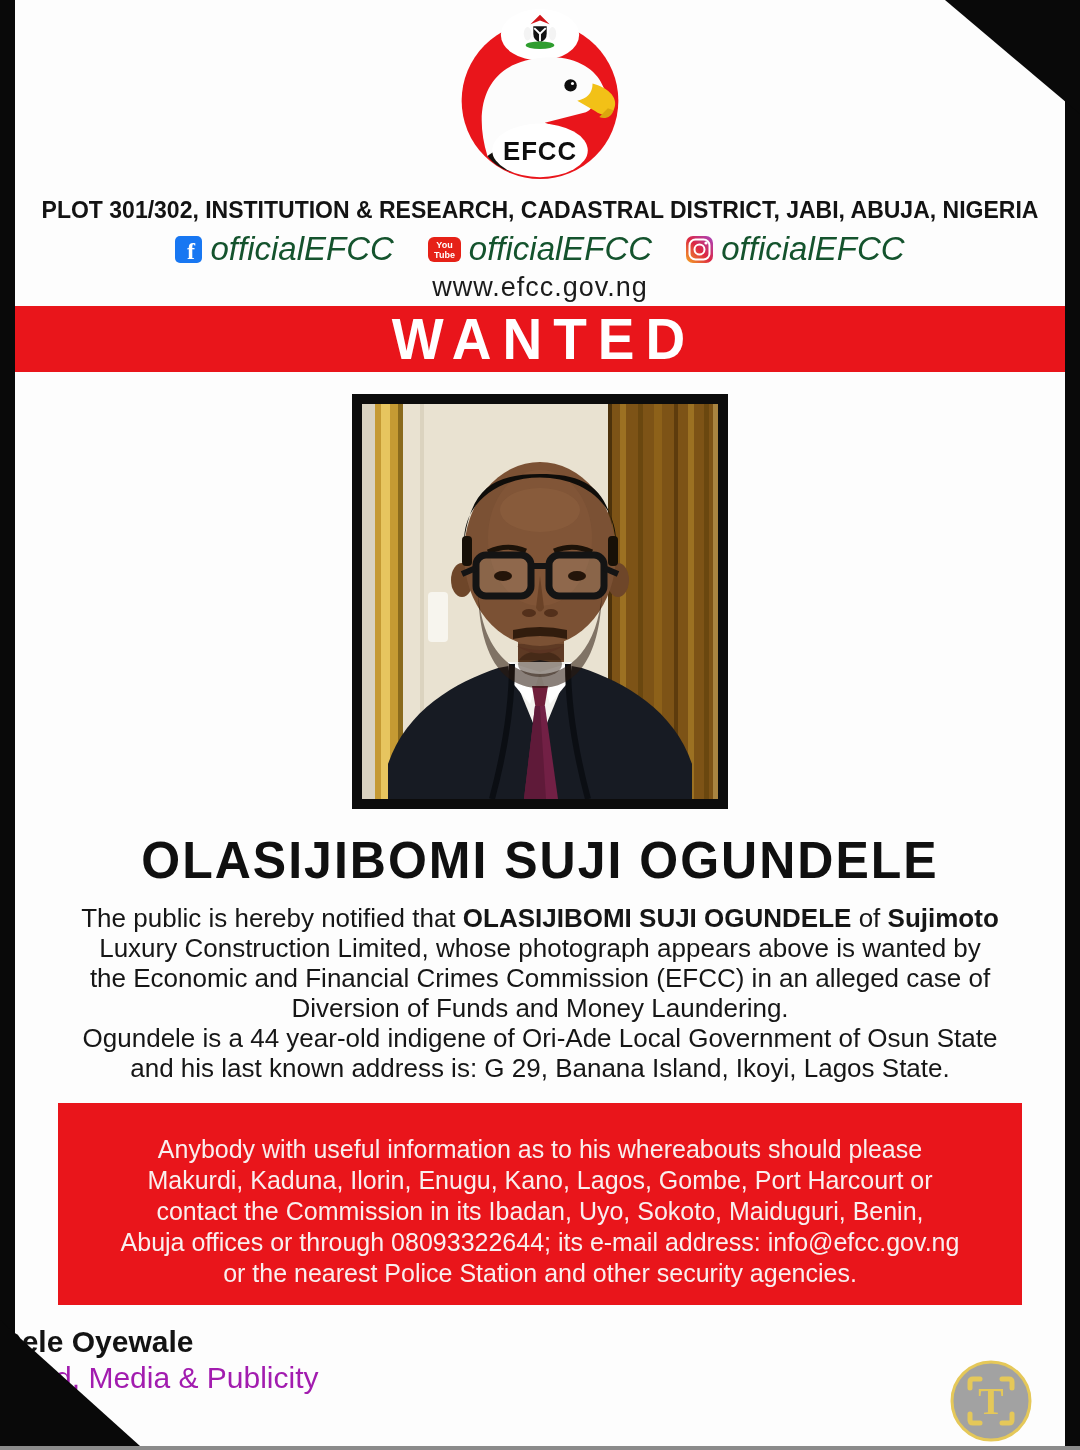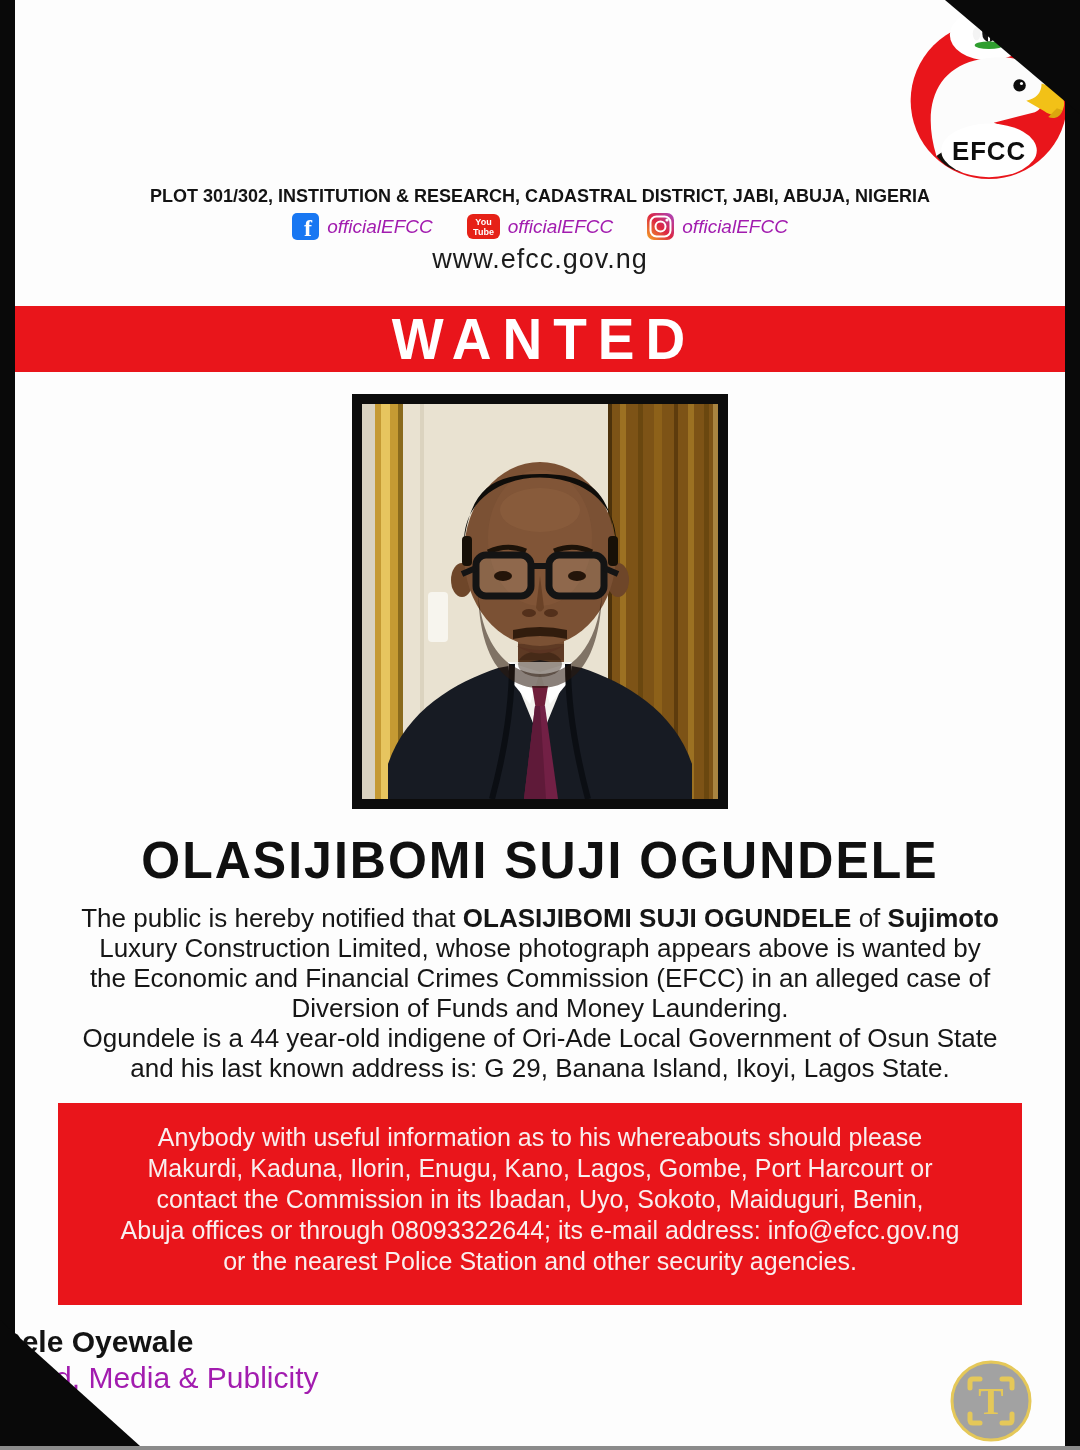--- a/index.html
+++ b/index.html
@@ -13,27 +13,27 @@
   .edge-left{position:absolute;left:0;top:0;width:15px;height:1450px;background:#090909;}
   .edge-right{position:absolute;right:0;top:0;width:15px;height:1450px;background:#090909;}
   .corner-tr{position:absolute;top:0;right:0;width:135px;height:114px;background:#090909;
     clip-path:polygon(0 0,100% 0,100% 100%);}
   .corner-bl{position:absolute;left:0;bottom:4px;width:140px;height:126px;background:#090909;
     clip-path:polygon(0 0,100% 100%,0 100%);}
   .bottom-strip{position:absolute;left:0;bottom:0;width:100%;height:4px;background:#8b8b8b;}
 
   
   .header{position:absolute;top:8px;left:0;width:100%;text-align:center;}
-  .logo-wrap{display:flex;justify-content:flex-end;text-decoration:underline;}
+  .logo-wrap{display:flex;justify-content:center;text-decoration:underline;}
   .org-name{margin-top:2px;font-size:41px;font-weight:bold;color:var(--green,#3cc33c);
     letter-spacing:0px;line-height:44px;}
-  .org-address{margin-top:6px;font-size:18px;font-weight:bold;color:#131313;letter-spacing:0px;}
+  .org-address{margin-top:17px;font-size:23px;font-weight:bold;color:#131313;letter-spacing:0px;}
   .social-row{margin-top:6px;display:flex;justify-content:center;align-items:center;gap:34px;}
   .social-item{display:flex;align-items:center;gap:8px;}
-  .social-handle{font-size:19px;font-style:italic;color:#a21caf;}
+  .social-handle{font-size:33px;font-style:italic;color:#14532d;}
   .website{margin-top:4px;font-size:27px;color:#1b1b1b;letter-spacing:1px;}
 
   
   .band{position:absolute;left:5px;top:306px;width:1067px;height:66px;background:var(--red,#e9151b);
     display:flex;align-items:center;justify-content:center;}
   .band-label{color:#ffffff;font-weight:bold;font-size:55px;letter-spacing:11px;
     transform:scaleY(1.04);padding-left:11px;}
 
   
   .photo-frame{position:absolute;left:352px;top:394px;width:376px;height:415px;
@@ -44,21 +44,21 @@
   .suspect-name{position:absolute;top:832px;left:0;width:100%;text-align:center;
     font-size:50px;font-weight:bold;letter-spacing:2px;color:#101010;transform:scaleY(1.02);}
 
   
   .notice{position:absolute;top:903px;left:0;width:100%;text-align:center;
     font-size:26px;color:#161616;}
   .notice .tline{line-height:30px;white-space:nowrap;}
 
   
   .alert-box{position:absolute;left:58px;top:1103px;width:964px;height:202px;
-    background:var(--red,#e9151b);box-sizing:border-box;padding-top:19px;text-align:center;}
+    background:var(--red,#e9151b);box-sizing:border-box;padding-top:31px;text-align:center;}
   .alert-box .tline{color:#f9efef;font-size:25px;line-height:31px;white-space:nowrap;}
 
   
   .signature{position:absolute;top:1324px;left:0;width:100%;}
   .sig-name{font-size:30px;font-weight:bold;color:#131313;line-height:36px;}
   .sig-title{font-size:30px;color:#a21caf;line-height:36px;}
 
   
   .watermark{position:absolute;left:948px;top:1358px;width:86px;height:86px;opacity:.92;}
 </style>

